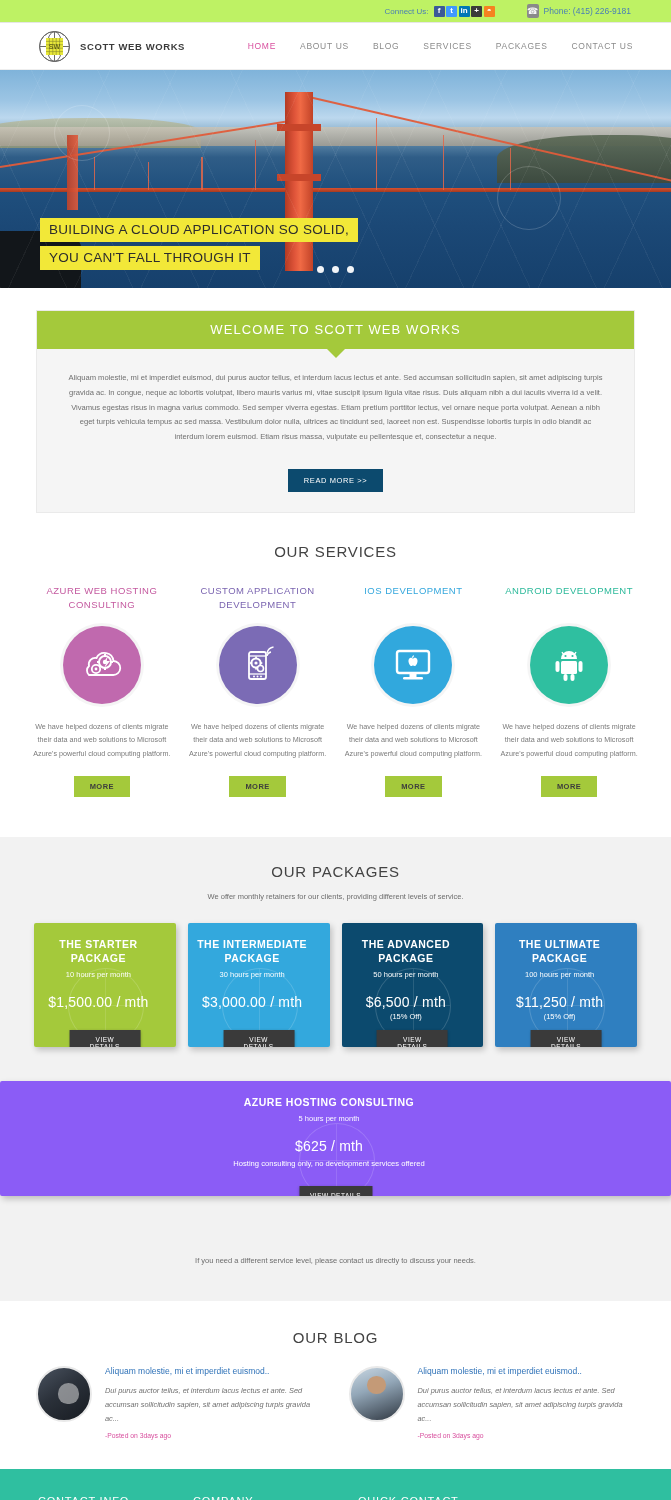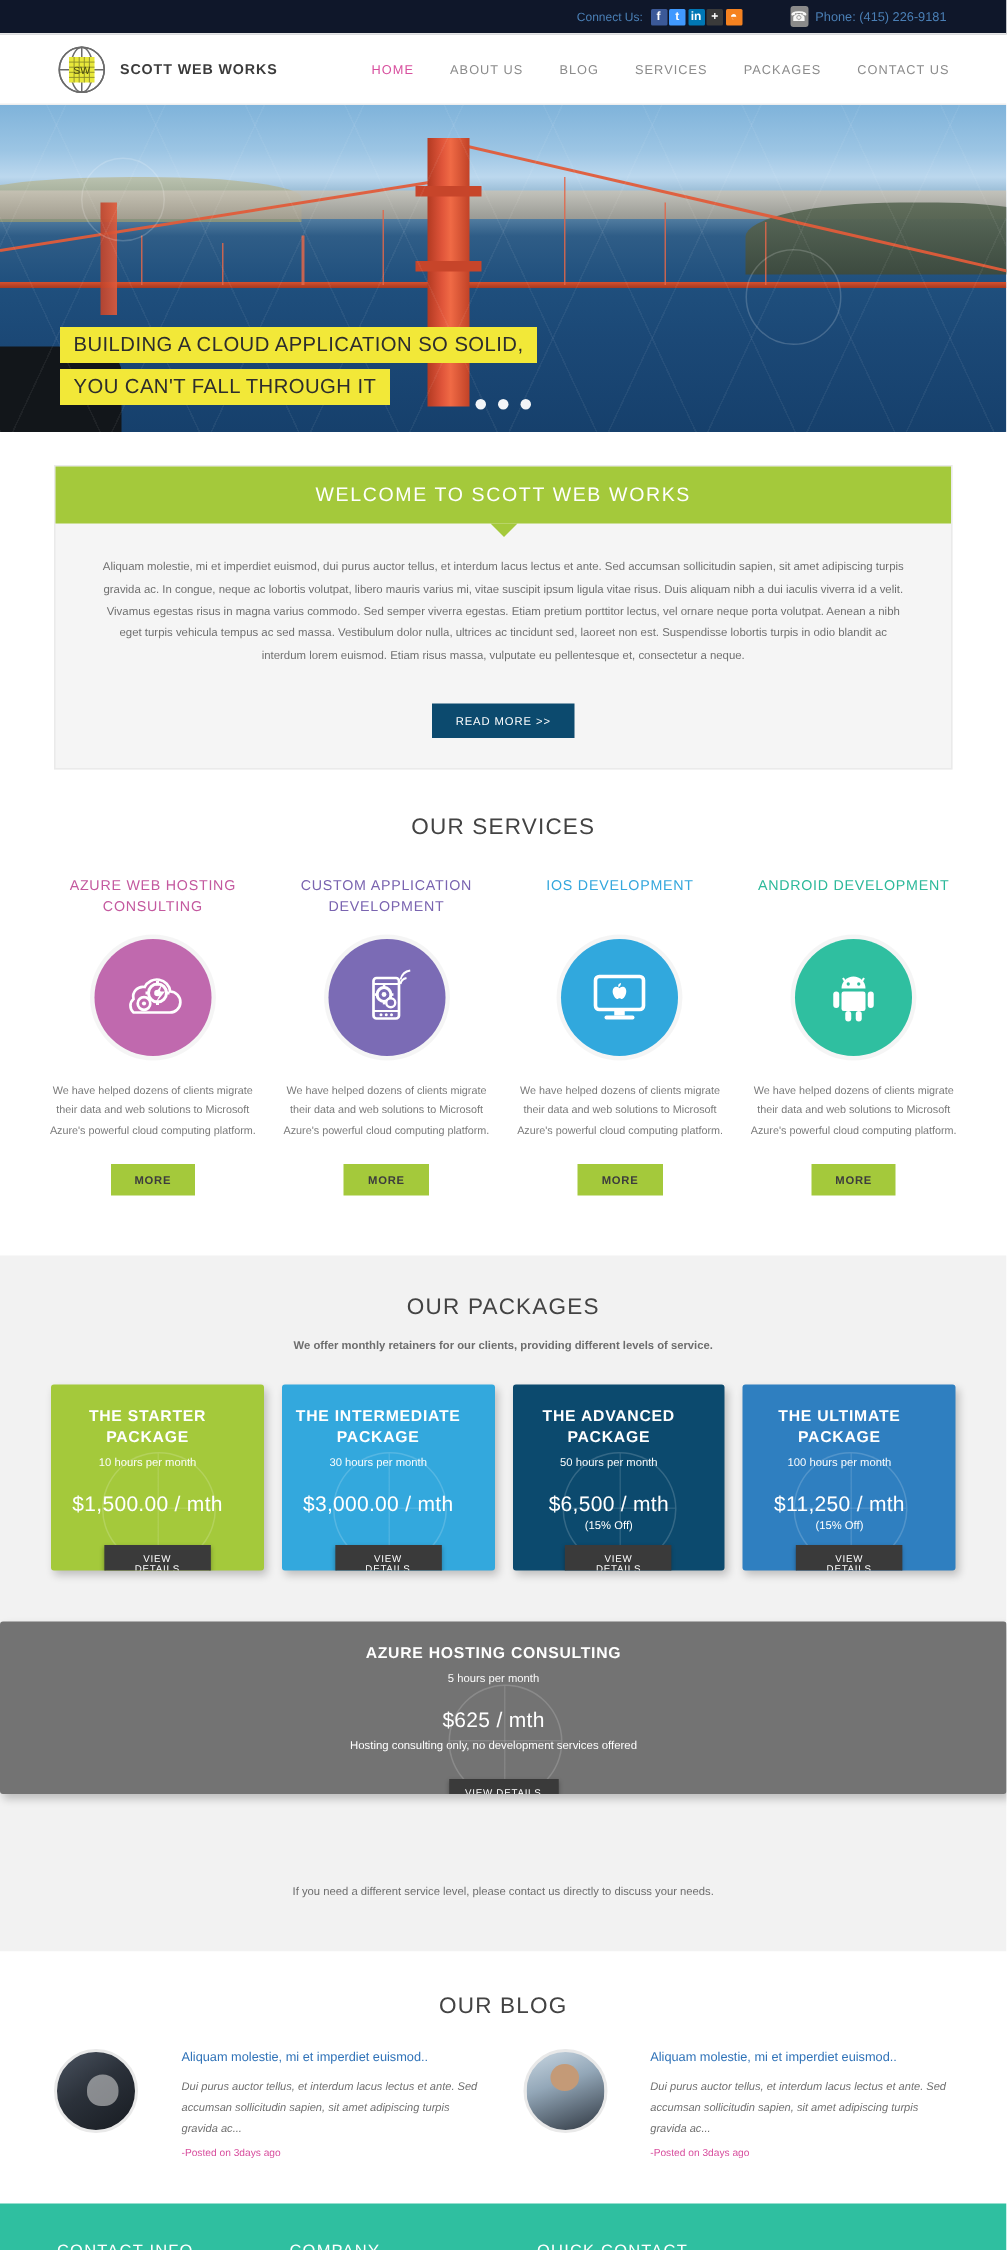--- a/index.html
+++ b/index.html
@@ -8,21 +8,21 @@
     background: #ffffff;
     font-family: "Liberation Sans", sans-serif;
     color: #555;
     -webkit-font-smoothing: antialiased;
   }
   .page { width: 671px; position: relative; overflow: hidden; }
 
   
   .topbar {
     height: 23px;
-    background: #0f172a;
+    background: #bef264;
     border-bottom: 1px solid #e6e6e6;
     display: flex;
     align-items: center;
     justify-content: flex-end;
     padding-right: 40px;
     font-size: 8px;
   }
   .connect-label { color: #4a7fb5; font-size: 8px; margin-right: 5px; }
   .social { display: flex; gap: 1.5px; align-items: center; }
   .sico {
@@ -187,61 +187,61 @@
   .svc-4 .svc-circle { background:#2fbfa0; }
   .svc-desc { font-size:7.2px; line-height:1.85; color:#7a7a7a; margin-top:16px; }
   .btn-more {
     display:inline-block; margin-top:16px; background:#a4c93b; color:#3d3d3d;
     border:none; font-size:7.5px; letter-spacing:.5px; padding:6px 16px; cursor:pointer;
     font-family:"Liberation Sans", sans-serif; font-weight:bold;
   }
 
   
   .packages { background:#f2f2f2; padding: 24px 0 36px 0; }
-  .pkg-sub { text-align:center; font-size:7.5px; color:#6d6d6d; margin-top:12px;font-weight:bold; }
+  .pkg-sub { text-align:center; font-size:7.5px; color:#6d6d6d; margin-top:12px; }
   .pkg-row { display:flex; justify-content:center; gap:12px; padding: 22px 34px 0 34px; }
   .pkg {
     flex:1; position:relative; color:#fff; text-align:center;
     padding: 14px 19px 26px 6px; border-radius: 2px;
     box-shadow: 2px 3px 6px rgba(0,0,0,.22);
     overflow:hidden;
   }
   .pkg::before {
     content:""; position:absolute; left:50%; top:36%; width:74px; height:74px;
     margin-left:-37px; border-radius:50%;
     border:1px solid rgba(255,255,255,.17);
     background:
       linear-gradient(rgba(255,255,255,.12),rgba(255,255,255,.12)) center/1px 100% no-repeat,
       linear-gradient(rgba(255,255,255,.12),rgba(255,255,255,.12)) center/100% 1px no-repeat;
     pointer-events:none;
   }
   .pkg.green { background:#a4c93b; }
   .pkg.blue  { background:#33a8dd; }
   .pkg.pink  { background:#0c4a6e; }
   .pkg.dblue { background:#2f7fc0; }
-  .pkg.teal  { background:#737373; }
+  .pkg.teal  { background:#8b5cf6; }
   .pkg-name { font-size:10.5px; letter-spacing:.5px; line-height:1.35; font-weight:bold; position:relative; }
   .pkg-hours { font-size:7.5px; margin-top:5px; position:relative; opacity:.97; }
   .pkg-price { font-size:14px; margin-top:15px; letter-spacing:.2px; position:relative; }
   .pkg-off { font-size:7.5px; margin-top:2px; position:relative; }
   .pkg-note { font-size:7.6px; line-height:1.5; margin-top:4px; position:relative; }
   .btn-details {
     position:absolute; left:50%; transform:translateX(-50%); bottom:-9px;
     background:#3a3a3a; color:#fff; border:none; font-size:6.5px; letter-spacing:.5px;
     padding:6px 11px; cursor:pointer; font-family:"Liberation Sans", sans-serif;
     box-shadow: 0 1px 3px rgba(0,0,0,.3);
   }
   .pkg-single-row { display:flex; justify-content:center; padding-top: 34px; }
   .pkg-single { width: 140px; }
   .pkg-footnote { text-align:center; font-size:7.5px; color:#6d6d6d; padding-top: 60px; }
 
   
   .blog { background:#fff; padding: 28px 0 30px 0; }
   .blog-row { display:flex; padding: 20px 36px 0 36px; gap: 26px; }
-  .blog-item { flex:1; display:flex; gap:29px; }
+  .blog-item { flex:1; display:flex; gap:13px; }
   .blog-thumb {
     width:56px; height:56px; border-radius:50%; flex:0 0 56px;
     border: 2px solid #e9e9e9; overflow:hidden; position:relative;
   }
   .thumb-a { background: linear-gradient(145deg,#4a5360 0%,#2b313a 45%,#171b21 100%); }
   .thumb-a::after {
     content:""; position:absolute; left:38%; top:30%; width:40%; height:40%;
     background:#d9d9d9; border-radius:50% 50% 45% 45%; opacity:.55;
   }
   .thumb-b { background: linear-gradient(160deg,#c9d7e2 0%,#93a7b8 40%,#2e3640 100%); }

